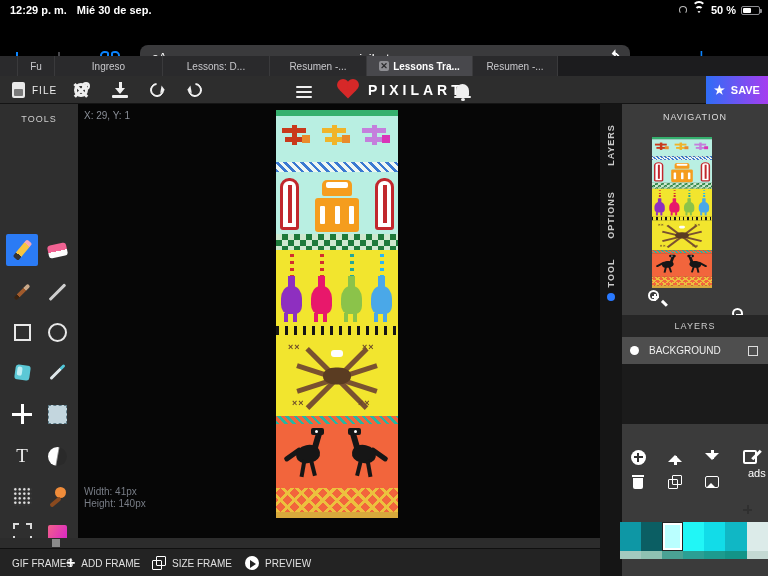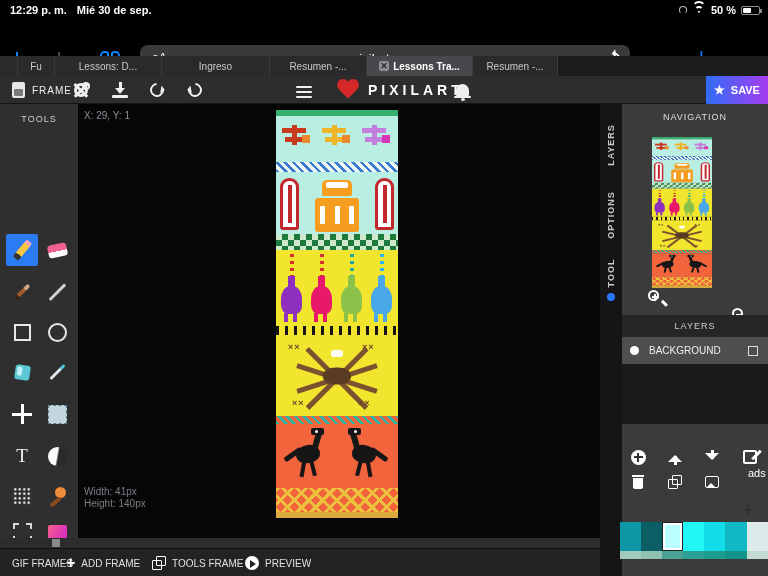--- a/index.html
+++ b/index.html
@@ -286,42 +286,42 @@
       </div>
   </div>
 
   <div class="abs tab-strip" id="tabStrip">
       <div class="s-tab" style="width: 18px;">
         <span></span>
       </div>
       <div class="s-tab" style="width: 37px;">
         <span>Fu</span>
       </div>
+      <div class="s-tab" style="width: 108px;">
+        <span>Ingreso</span>
+      </div>
       <div class="s-tab" style="width: 107px;">
         <span>Lessons: D...</span>
-      </div>
-      <div class="s-tab" style="width: 108px;">
-        <span>Ingreso</span>
       </div>
       <div class="s-tab" style="width: 97px;">
         <span>Resumen -...</span>
       </div>
       <div class="s-tab active" style="width: 106px;">
         <span class="tab-close">✕</span>
         <span>Lessons Tra...</span>
       </div>
       <div class="s-tab" style="width: 85px;">
         <span>Resumen -...</span>
       </div>
     </div>
 
   <div class="abs ed-bar">
     <div class="ed-item" style="left:12px;gap:7px;">
       <span class="file-ico"></span>
-      <span style="font-size:10px;letter-spacing:1px;">FRAME</span>
+      <span style="font-size:10px;letter-spacing:1px;">FILE</span>
     </div>
     <div class="ed-item" style="left:74px;">
         <span class="gear">
           <span class="gear-s"></span>
         </span>
       </div>
     <div class="ed-item" style="left:112px;">
         <span class="dl-ico">
           <span class="stem"></span>
           <span class="tri"></span>
@@ -730,20 +730,20 @@
     <div class="bb-item" style="left:12px;">GIF FRAMES</div>
     <div class="bb-item" style="left:66px;">
       <span class="bb-plus">+</span>
       <span>ADD FRAME</span>
     </div>
     <div class="bb-item" style="left:152px;">
       <span class="copy-ico">
           <i class="a"></i>
           <i class="b"></i>
         </span>
-      <span>TOOLS FRAME</span>
+      <span>SIZE FRAME</span>
     </div>
     <div class="bb-item" style="left:245px;">
       <span class="play-ico"></span>
       <span>PREVIEW</span>
     </div>
   </div>
 </div>
 
 </body></html>

